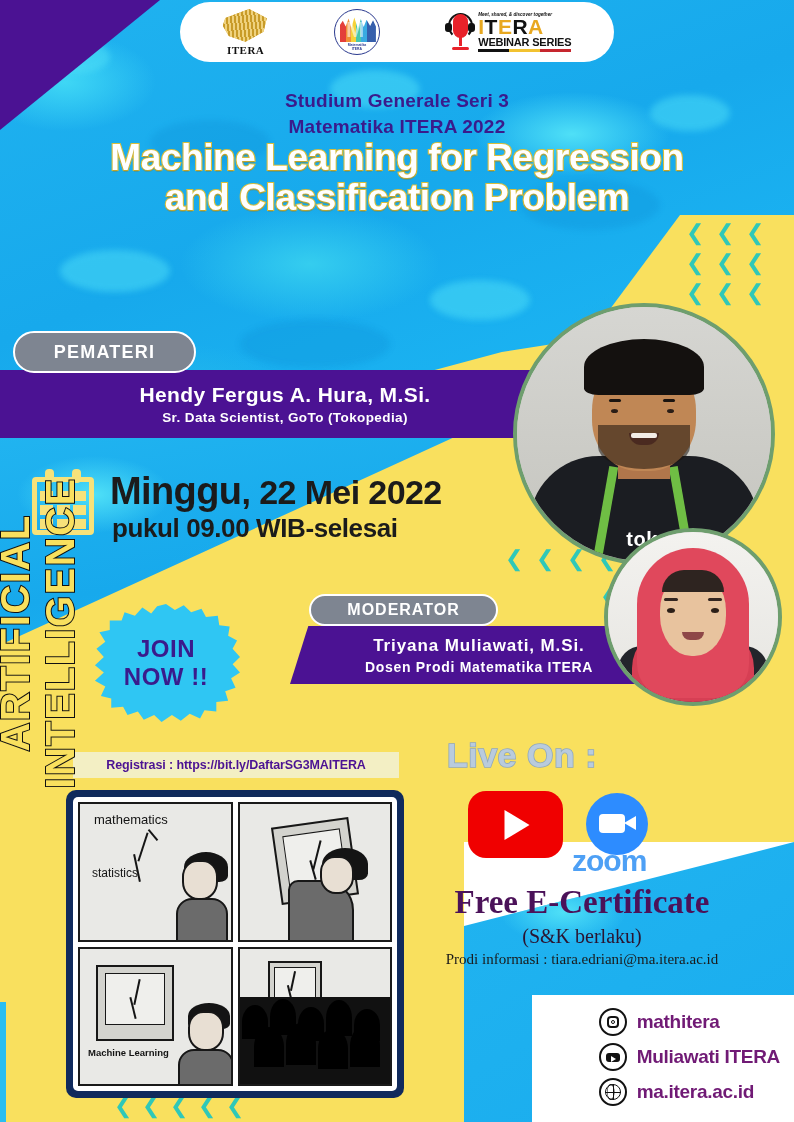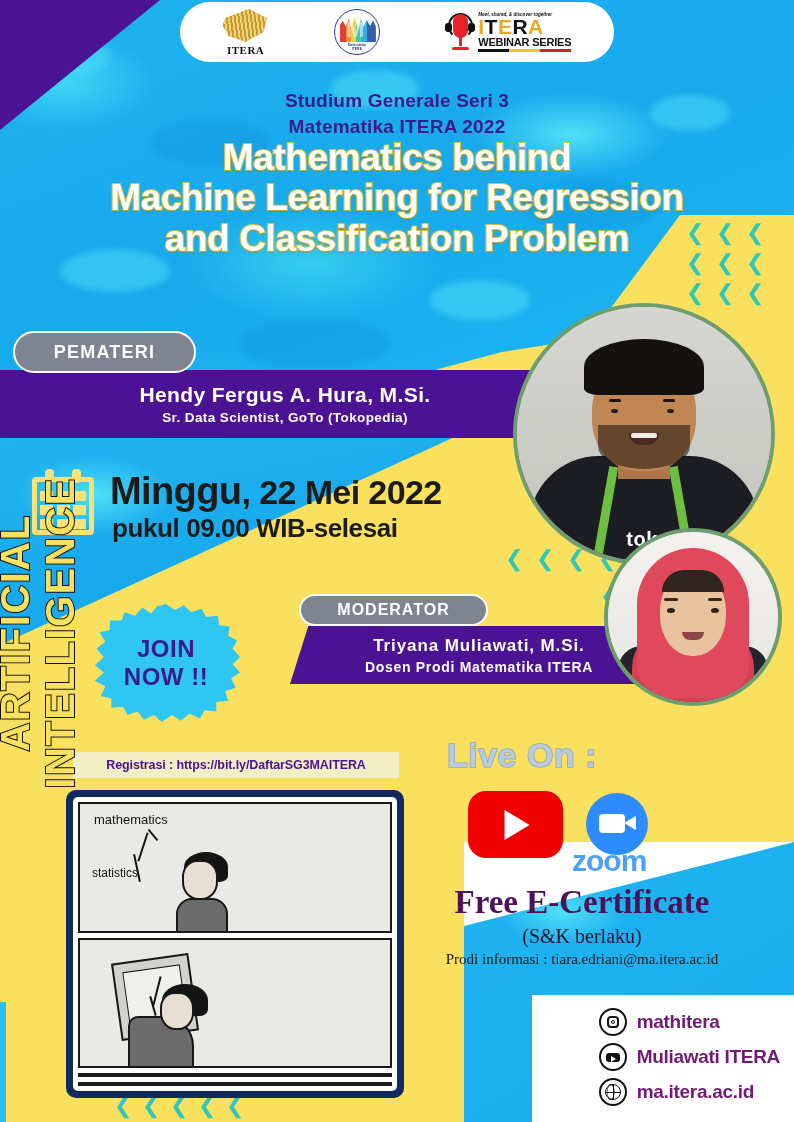--- a/index.html
+++ b/index.html
@@ -211,21 +211,21 @@
       90% 74%, 92% 82%, 84% 83%, 84% 91%, 76% 90%, 73% 97%, 66% 93%, 60% 99%,
       54% 94%, 47% 100%, 42% 94%, 35% 98%, 31% 91%, 24% 94%, 21% 87%, 13% 88%,
       13% 80%, 6% 78%, 9% 70%, 2% 65%, 8% 58%, 2% 52%, 8% 45%, 3% 38%, 9% 32%,
       5% 24%, 12% 22%, 12% 14%, 20% 14%, 22% 7%, 29% 10%, 34% 3%, 40% 8%, 44% 2%
     );
   }
   .join-burst span { color:#3A1B8C; font-size:24px; font-weight:700; line-height:1.18; letter-spacing:.5px;}
 
   
   .moderator-pill {
-    position:absolute; left:299px; top:594px; width:189px; height:32px;
+    position:absolute; left:309px; top:594px; width:189px; height:32px;
     background:#7E8591; border:2.5px solid #FFFFFF; border-radius:16px;
     display:flex; align-items:center; justify-content:center; z-index:7;
   }
   .moderator-pill span { color:#FFFFFF; font-size:16px; font-weight:700; letter-spacing:1px;}
   .moderator-band {
     position:absolute; left:290px; top:626px; width:366px; height:58px; z-index:6;
     background:#4B1293;
     clip-path: polygon(5% 0, 100% 0, 100% 100%, 0 100%);
     display:flex; flex-direction:column; align-items:center; justify-content:center;
     padding-left:12px;
@@ -276,21 +276,21 @@
   .reg-box span { color:#4B1293; font-size:12.5px; font-weight:700; letter-spacing:-.1px;text-align:right;}
 
   
   .comic-frame {
     position:absolute; left:66px; top:790px; width:338px; height:308px; z-index:6;
     background:#102A5C; border-radius:10px; padding:7px;
   }
   .comic-inner { width:100%; height:100%; background:#FFFFFF; border-radius:5px; padding:5px; }
   .comic-grid {
     width:100%; height:100%;
-    display:grid; grid-template-columns:1fr; grid-template-rows:1fr 1fr; gap:5px;
+    display:grid; grid-template-columns:1fr 1fr; grid-template-rows:1fr 1fr; gap:5px;
   }
   .cpanel { position:relative; background:#E9E9E6; border:2px solid #1A1A1A; overflow:hidden; }
   .cpanel.dark { background:#E9E9E6; }
   .c-label { position:absolute; color:#141414; font-family:"Liberation Sans", sans-serif; }
   .crack { position:absolute; width:2px; background:#151515;}
   .figure-head { position:absolute; background:#E8DFD3; border:2px solid #171717; border-radius:42% 42% 45% 45%;}
   .figure-hair { position:absolute; background:#141414; border-radius:50% 50% 20% 20%;}
   .figure-body { position:absolute; background:#6B6B6B; border:2px solid #171717; border-radius:16px 16px 0 0;}
   .pic-frame { position:absolute; background:#D3D3CE; border:2px solid #171717;}
   .pic-inner { position:absolute; background:#EFEFEC; border:1.5px solid #171717;}
@@ -457,21 +457,20 @@
     </div>
 
   </div>
 
   <div class="subtitle">
     <div>Studium Generale Seri 3</div>
     <div>Matematika ITERA 2022</div>
   </div>
 
   <div class="title">
-    <div>Mathematics behind</div>
     <div>Machine Learning for Regression</div>
     <div>and Classification Problem</div>
   </div>
 
   <div class="pemateri-pill">
     <span>PEMATERI</span>
   </div>
   <div class="speaker-band">
     <div class="speaker-name">Hendy Fergus A. Hura, M.Si.</div>
     <div class="speaker-role">Sr. Data Scientist, GoTo  (Tokopedia)</div>

